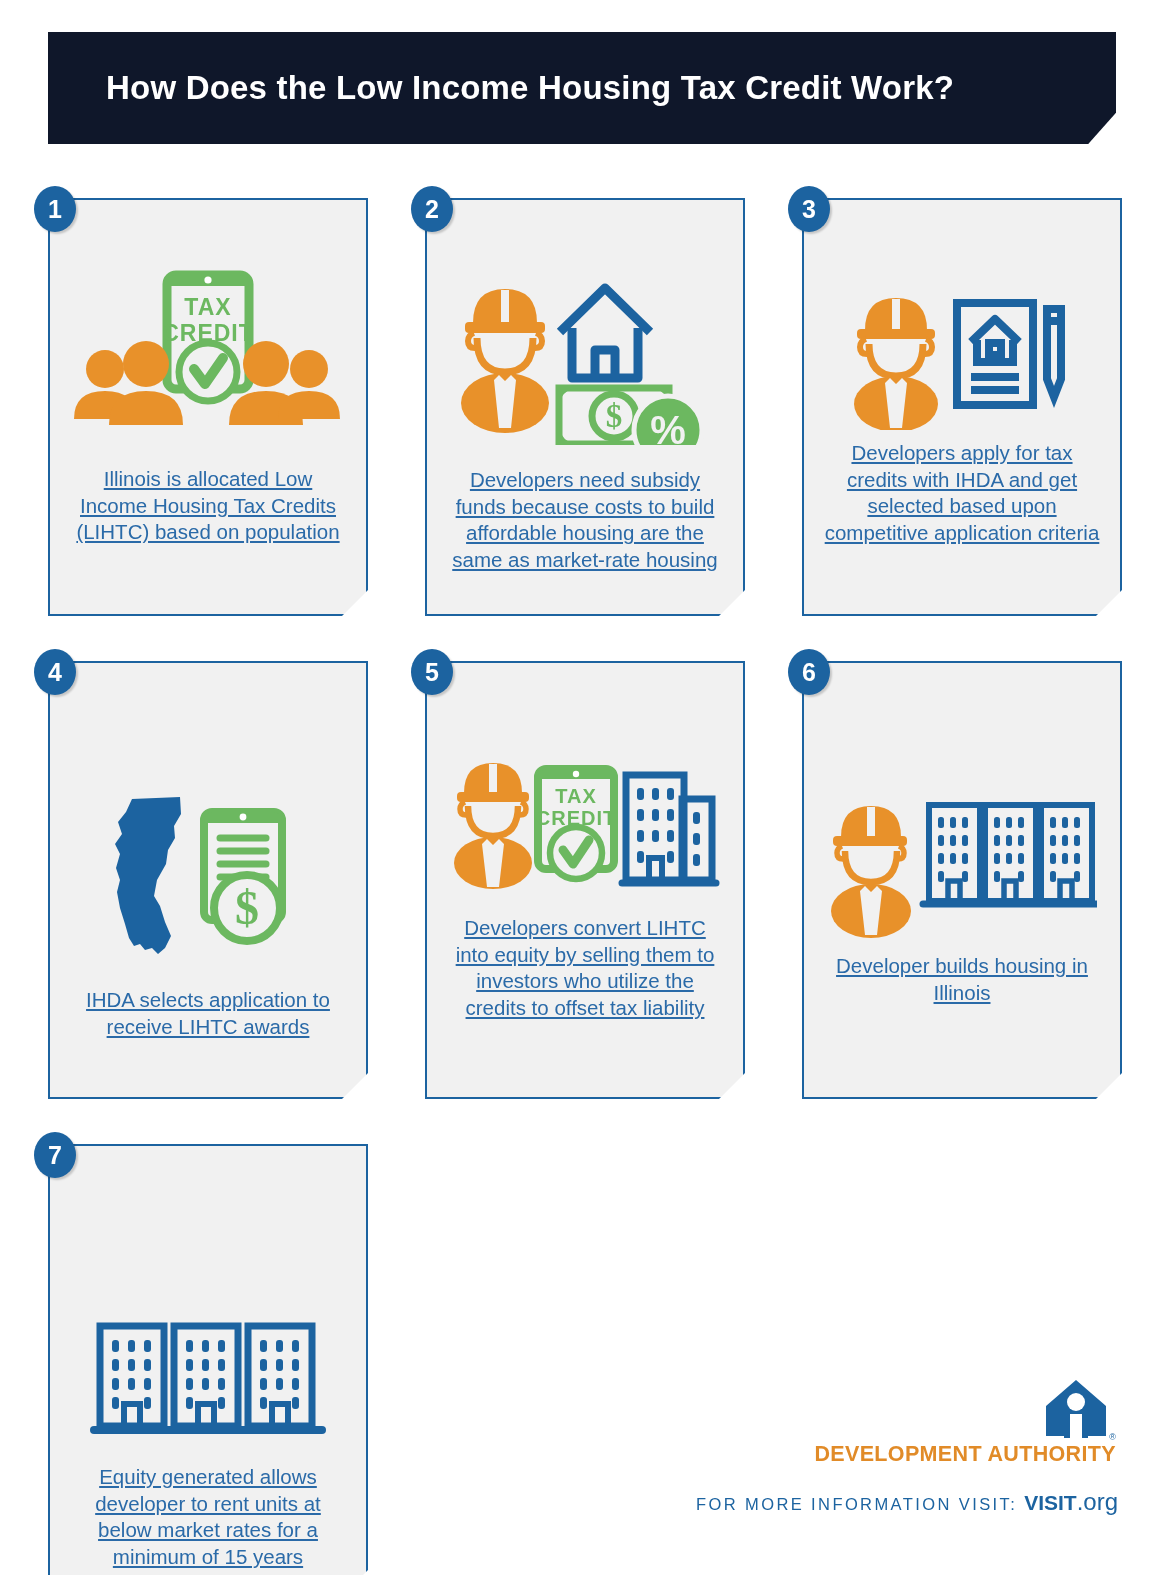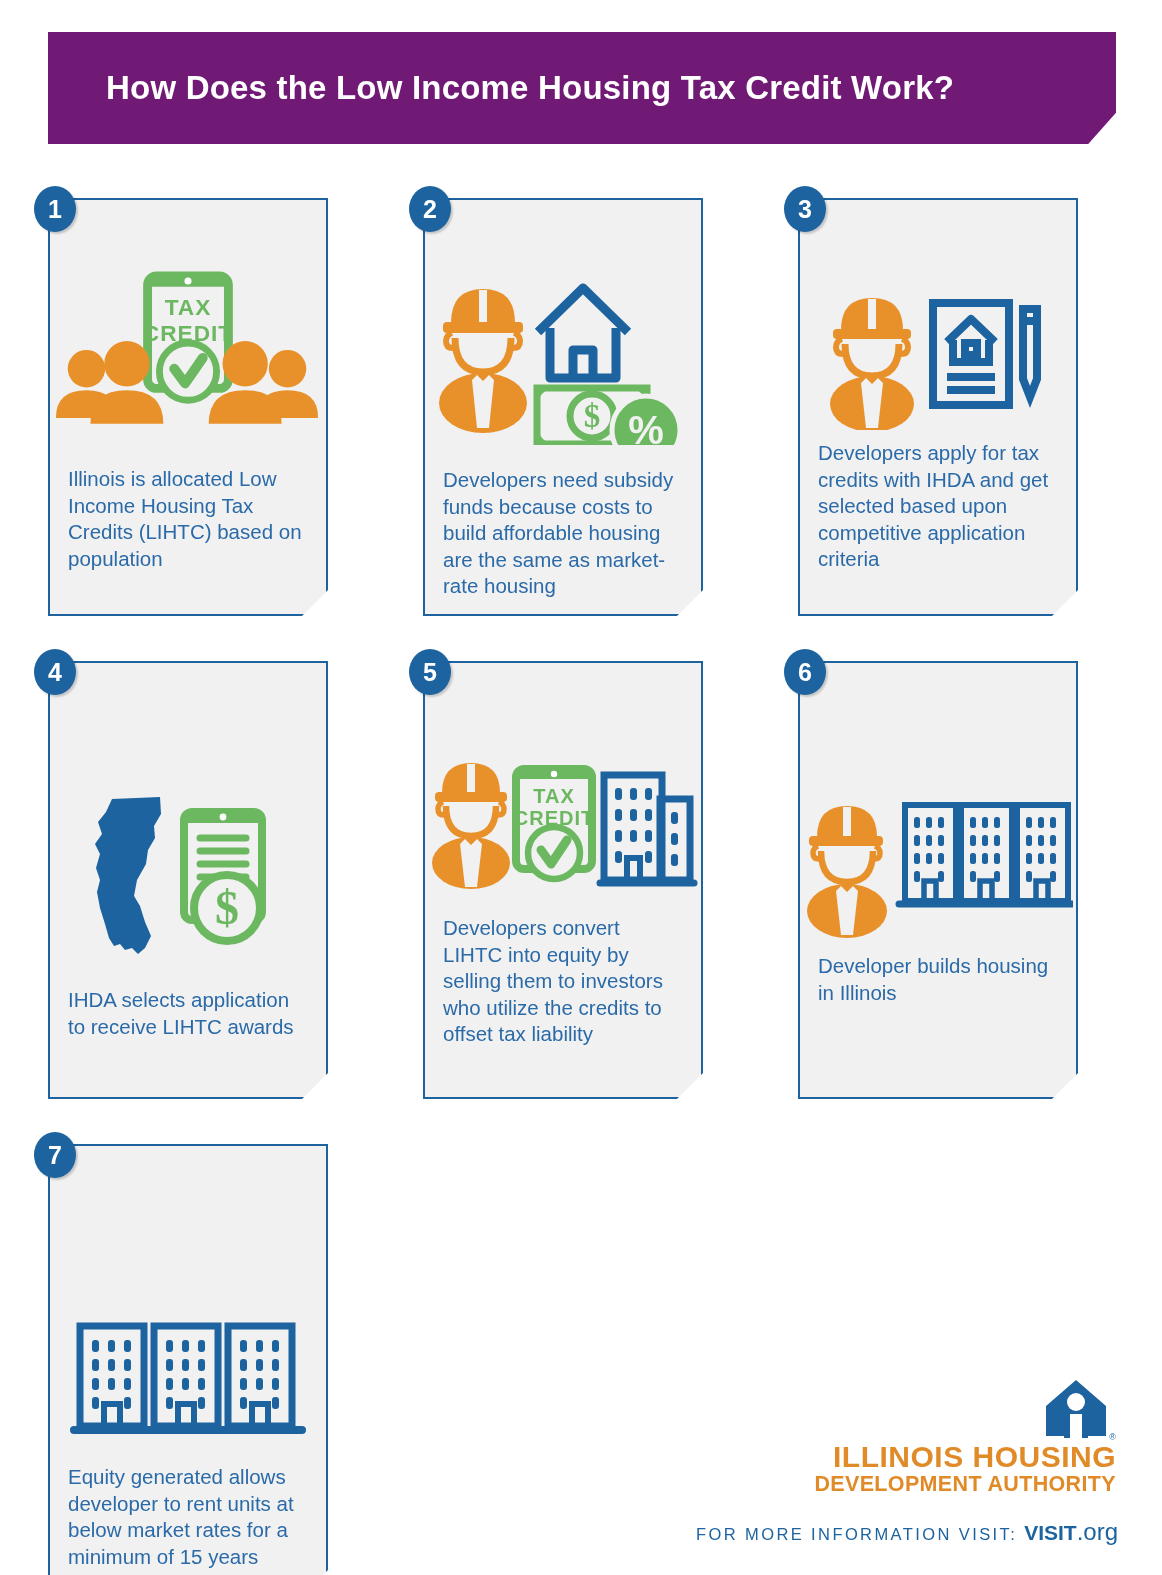--- a/index.html
+++ b/index.html
@@ -4,54 +4,54 @@
 <style>
   html,body{margin:0;padding:0;}
   body{
     width:1162px;height:1575px;background:#ffffff;
     font-family:"Liberation Sans","DejaVu Sans",sans-serif;
     position:relative;overflow:hidden;
   }
   
   .header-banner{
     position:absolute;left:48px;top:32px;width:1068px;height:112px;
-    background:#701a75;
+    background:#0f172a;
     clip-path:polygon(0 0, 100% 0, 100% 72%, 97.4% 100%, 0 100%);
     display:flex;align-items:center;
   }
   .header-title{
     color:#ffffff;font-size:33px;font-weight:bold;letter-spacing:.2px;
     margin-left:58px;white-space:nowrap;
   }
   
   .grid{position:absolute;left:48px;top:198px;width:1068px;}
   .row{display:flex;gap:57px;margin-bottom:45px;}
   .card-wrap{position:relative;width:320px;}
   .card{
-    position:relative;width:280px;box-sizing:border-box;
+    position:relative;width:320px;box-sizing:border-box;
     background:#f1f1f1;
     border:2px solid #1c63a0;
     clip-path:polygon(0 0, 100% 0, 100% calc(100% - 26px), calc(100% - 26px) 100%, 0 100%);
     filter:drop-shadow(4px 4px 3px rgba(0,0,0,.18));
     display:flex;flex-direction:column;align-items:center;
   }
   .card.h1{height:418px;}
   .card.h2{height:438px;}
   .card.h3{height:452px;}
   .badge{
     position:absolute;left:-14px;top:-12px;width:42px;height:46px;
     background:#1c63a0;border-radius:50%;
     display:flex;align-items:center;justify-content:center;
     color:#ffffff;font-size:25px;font-weight:bold;z-index:5;
     box-shadow:2px 2px 2px rgba(0,0,0,.18);
   }
   .icon-area{display:flex;align-items:flex-end;justify-content:center;width:100%;}
   .card-text{
-    color:#2a6aa8;font-size:20.5px;line-height:26.5px;text-align:left;
-    padding:0 18px;box-sizing:border-box;width:100%;
+    color:#2a6aa8;font-size:20.5px;line-height:26.5px;text-align:center;
+    padding:0 18px;box-sizing:border-box;width:100%;text-decoration:underline;
   }
   
   .logo-block{position:absolute;right:46px;top:1378px;width:420px;text-align:right;}
   .logo-row{display:flex;justify-content:flex-end;align-items:flex-end;}
   .logo-words{display:inline-block;text-align:right;line-height:1;}
   .logo-l1{color:#e18b28;font-size:30px;font-weight:bold;letter-spacing:.5px;}
   .logo-l2{color:#e18b28;font-size:21.5px;font-weight:bold;letter-spacing:.35px;margin-top:2px;}
   .logo-mark{margin-left:4px;position:relative;}
   .reg-mark{font-size:9px;color:#1c63a0;vertical-align:bottom;}
   .footer-line{
@@ -386,20 +386,19 @@
   <div class="logo-row">
     <svg width="66" height="64" viewBox="0 0 66 64" class="logo-mark">
       <path d="M33 2 L63 28 L63 58 L45 58 L45 40 L21 40 L21 58 L3 58 L3 28 Z" fill="#1c63a0"></path>
       <rect x="21" y="26" width="24" height="34" fill="#1c63a0"></rect>
       <rect x="27" y="36" width="12" height="26" fill="#ffffff"></rect>
       <circle cx="33" cy="24" r="9" fill="#ffffff"></circle>
     </svg>
     <span class="reg-mark">®</span>
   </div>
   <div class="logo-words">
-    <div class="logo-l1">ILLINOIS HOUSING</div>
     <div class="logo-l2">DEVELOPMENT AUTHORITY</div>
   </div>
   <div class="footer-line">
     <span>FOR MORE INFORMATION VISIT:</span>
     <span class="strong">VISIT</span><span class="org">.org</span>
   </div>
 </div>
 
 </body></html>

